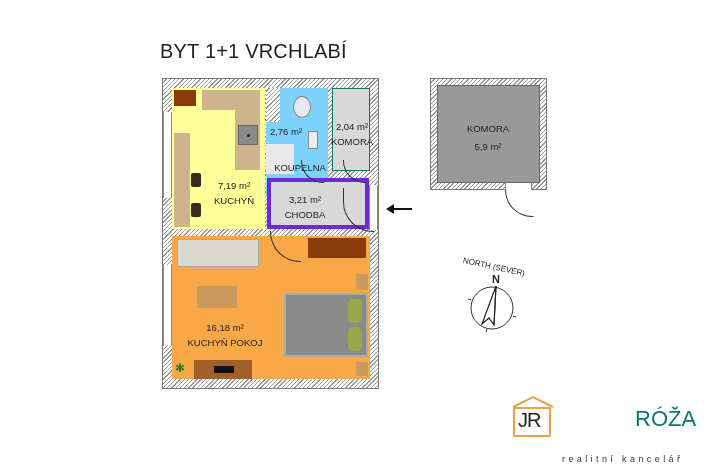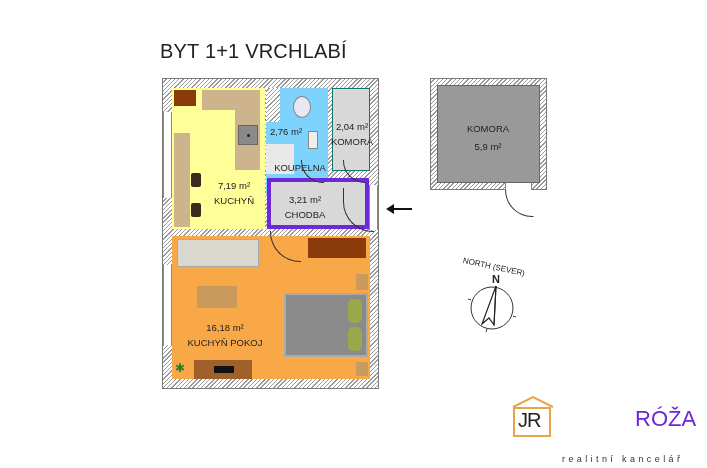--- a/index.html
+++ b/index.html
@@ -121,15 +121,15 @@
   </svg>
   <div class="abs" style="left:42px;top:21px;font-size:11px;font-weight:bold;color:#222;font-family:'Liberation Sans',sans-serif;">N</div>
 </div>
 
 <div class="abs" style="left:510px;top:394px;width:180px;height:46px;">
   <svg class="abs" style="left:0;top:0;" width="46" height="44" viewBox="0 0 46 44">
     <polyline points="3,13 23,3 43,13" fill="none" stroke="#e8a44a" stroke-width="2"></polyline>
     <rect x="4" y="14" width="36" height="28" fill="none" stroke="#e8a44a" stroke-width="2"></rect>
   </svg>
   <div class="abs" style="left:8px;top:15px;font-size:20px;color:#222;font-family:'Liberation Sans',sans-serif;letter-spacing:-1px;">JR</div>
-  <div class="abs" style="left:125px;top:12px;font-size:22px;color:#6d28d9;font-family:'Liberation Sans',sans-serif;">RÓŽA</div>
+  <div class="abs" style="left:125px;top:12px;font-size:22px;color:#0f766e;font-family:'Liberation Sans',sans-serif;">RÓŽA</div>
   <div class="abs" style="left:52px;top:36px;font-size:9px;color:#333;letter-spacing:3.4px;font-family:'Liberation Sans',sans-serif;white-space:nowrap;margin-top:24px;">realitní kancelář</div>
 </div>
 
 </body></html>

